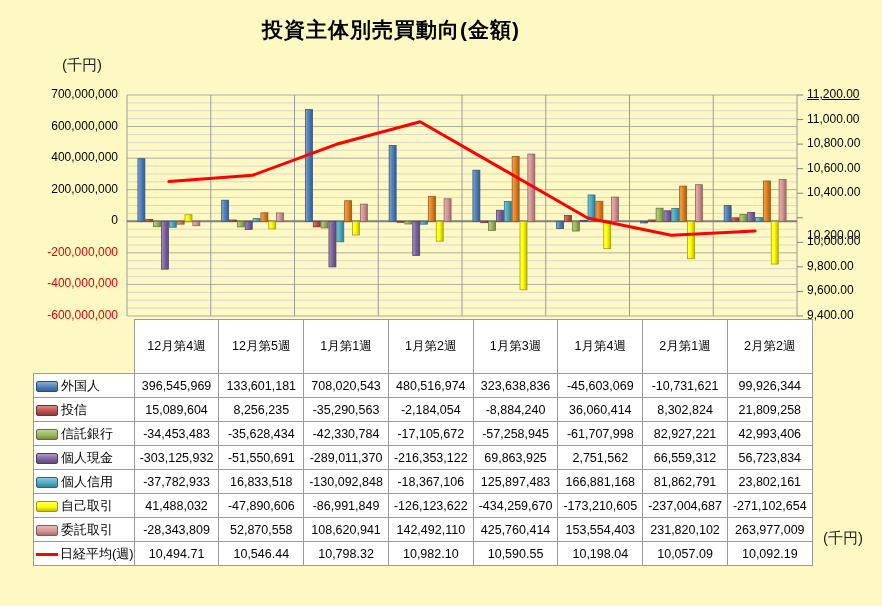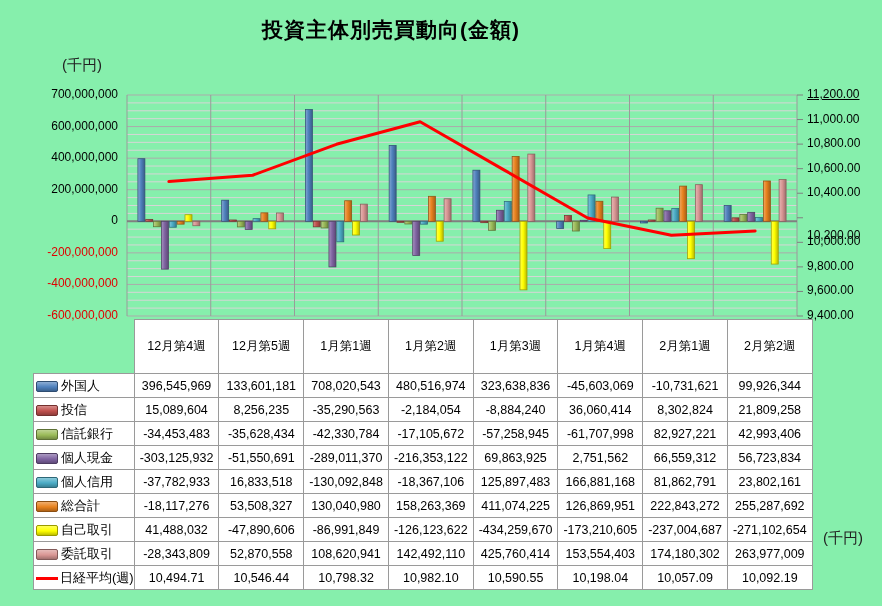--- a/index.html
+++ b/index.html
@@ -1,16 +1,16 @@
 <!DOCTYPE html>
 <html><head>
 <meta charset="utf-8">
 <style>
   html,body{margin:0;padding:0;background:#fff;}
-  #page{position:relative;width:882px;height:606px;background:#86efac;overflow:hidden;
+  #page{position:relative;width:882px;height:606px;background:#fef9c3;overflow:hidden;
         font-family:"Liberation Sans","DejaVu Sans",sans-serif;color:#000;}
   #chart-title{position:absolute;left:0;top:16px;width:782px;text-align:center;
         font-size:21px;font-weight:bold;letter-spacing:1px;}
   .unit-label{position:absolute;font-size:15px;color:#222;}
   #unit-left{left:62px;top:56px;}
   #unit-right{left:823px;top:529px;}
   #chart-svg{position:absolute;left:0;top:0;}
   .yaxis-label{position:absolute;font-size:12px;white-space:nowrap;}
   #left-axis-labels .yaxis-label{width:92px;text-align:right;}
   #right-axis-labels .yaxis-label{text-align:left;}
@@ -298,50 +298,39 @@
           <td>-37,782,933</td>
           <td>16,833,518</td>
           <td>-130,092,848</td>
           <td>-18,367,106</td>
           <td>125,897,483</td>
           <td>166,881,168</td>
           <td>81,862,791</td>
           <td>23,802,161</td>
         </tr>
         <tr class="datarow">
-          <td class="legend-cell"><span class="swatch" style="background: linear-gradient(rgb(240, 174, 109), rgb(232, 130, 30) 55%, rgb(174, 98, 23)); border: 1px solid rgb(139, 78, 18);"></span><span>総合計</span></td>
-          <td>-18,117,276</td>
-          <td>53,508,327</td>
-          <td>130,040,980</td>
-          <td>158,263,369</td>
-          <td>411,074,225</td>
-          <td>126,869,951</td>
-          <td>222,843,272</td>
-          <td>255,287,692</td>
-        </tr>
-        <tr class="datarow">
           <td class="legend-cell"><span class="swatch" style="background: linear-gradient(rgb(255, 255, 89), rgb(255, 255, 0) 55%, rgb(191, 191, 0)); border: 1px solid rgb(153, 153, 0);"></span><span>自己取引</span></td>
           <td>41,488,032</td>
           <td>-47,890,606</td>
           <td>-86,991,849</td>
           <td>-126,123,622</td>
           <td>-434,259,670</td>
           <td>-173,210,605</td>
           <td>-237,004,687</td>
           <td>-271,102,654</td>
         </tr>
         <tr class="datarow">
           <td class="legend-cell"><span class="swatch" style="background: linear-gradient(rgb(230, 187, 185), rgb(217, 150, 148) 55%, rgb(163, 113, 111)); border: 1px solid rgb(130, 90, 89);"></span><span>委託取引</span></td>
           <td>-28,343,809</td>
           <td>52,870,558</td>
           <td>108,620,941</td>
           <td>142,492,110</td>
           <td>425,760,414</td>
           <td>153,554,403</td>
-          <td>174,180,302</td>
+          <td>231,820,102</td>
           <td>263,977,009</td>
         </tr>
         <tr class="datarow">
           <td class="legend-cell"><span class="line-swatch" style="background: rgb(255, 0, 0);"></span><span>日経平均(週)</span></td>
           <td>10,494.71</td>
           <td>10,546.44</td>
           <td>10,798.32</td>
           <td>10,982.10</td>
           <td>10,590.55</td>
           <td>10,198.04</td>

